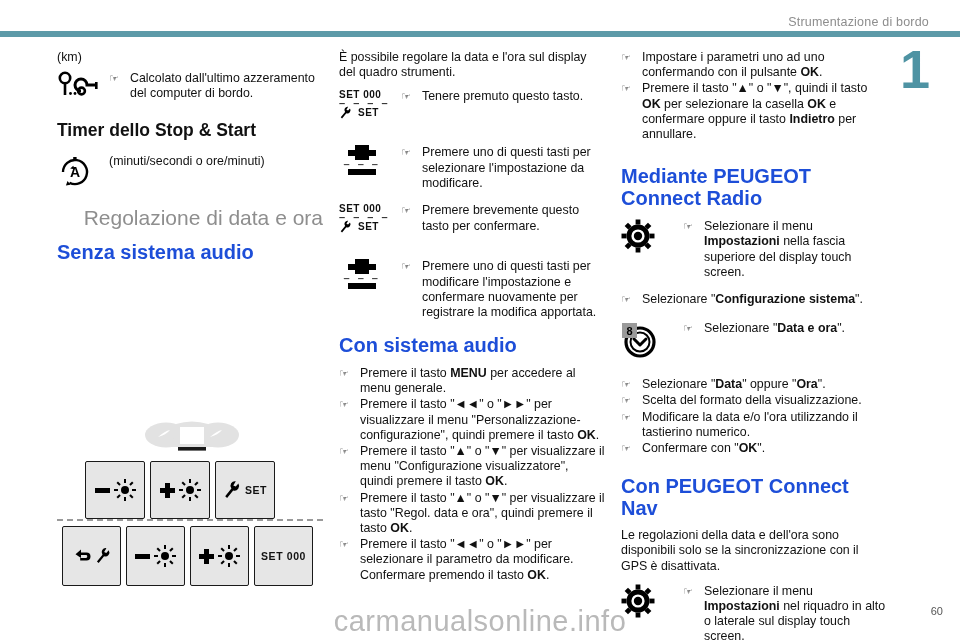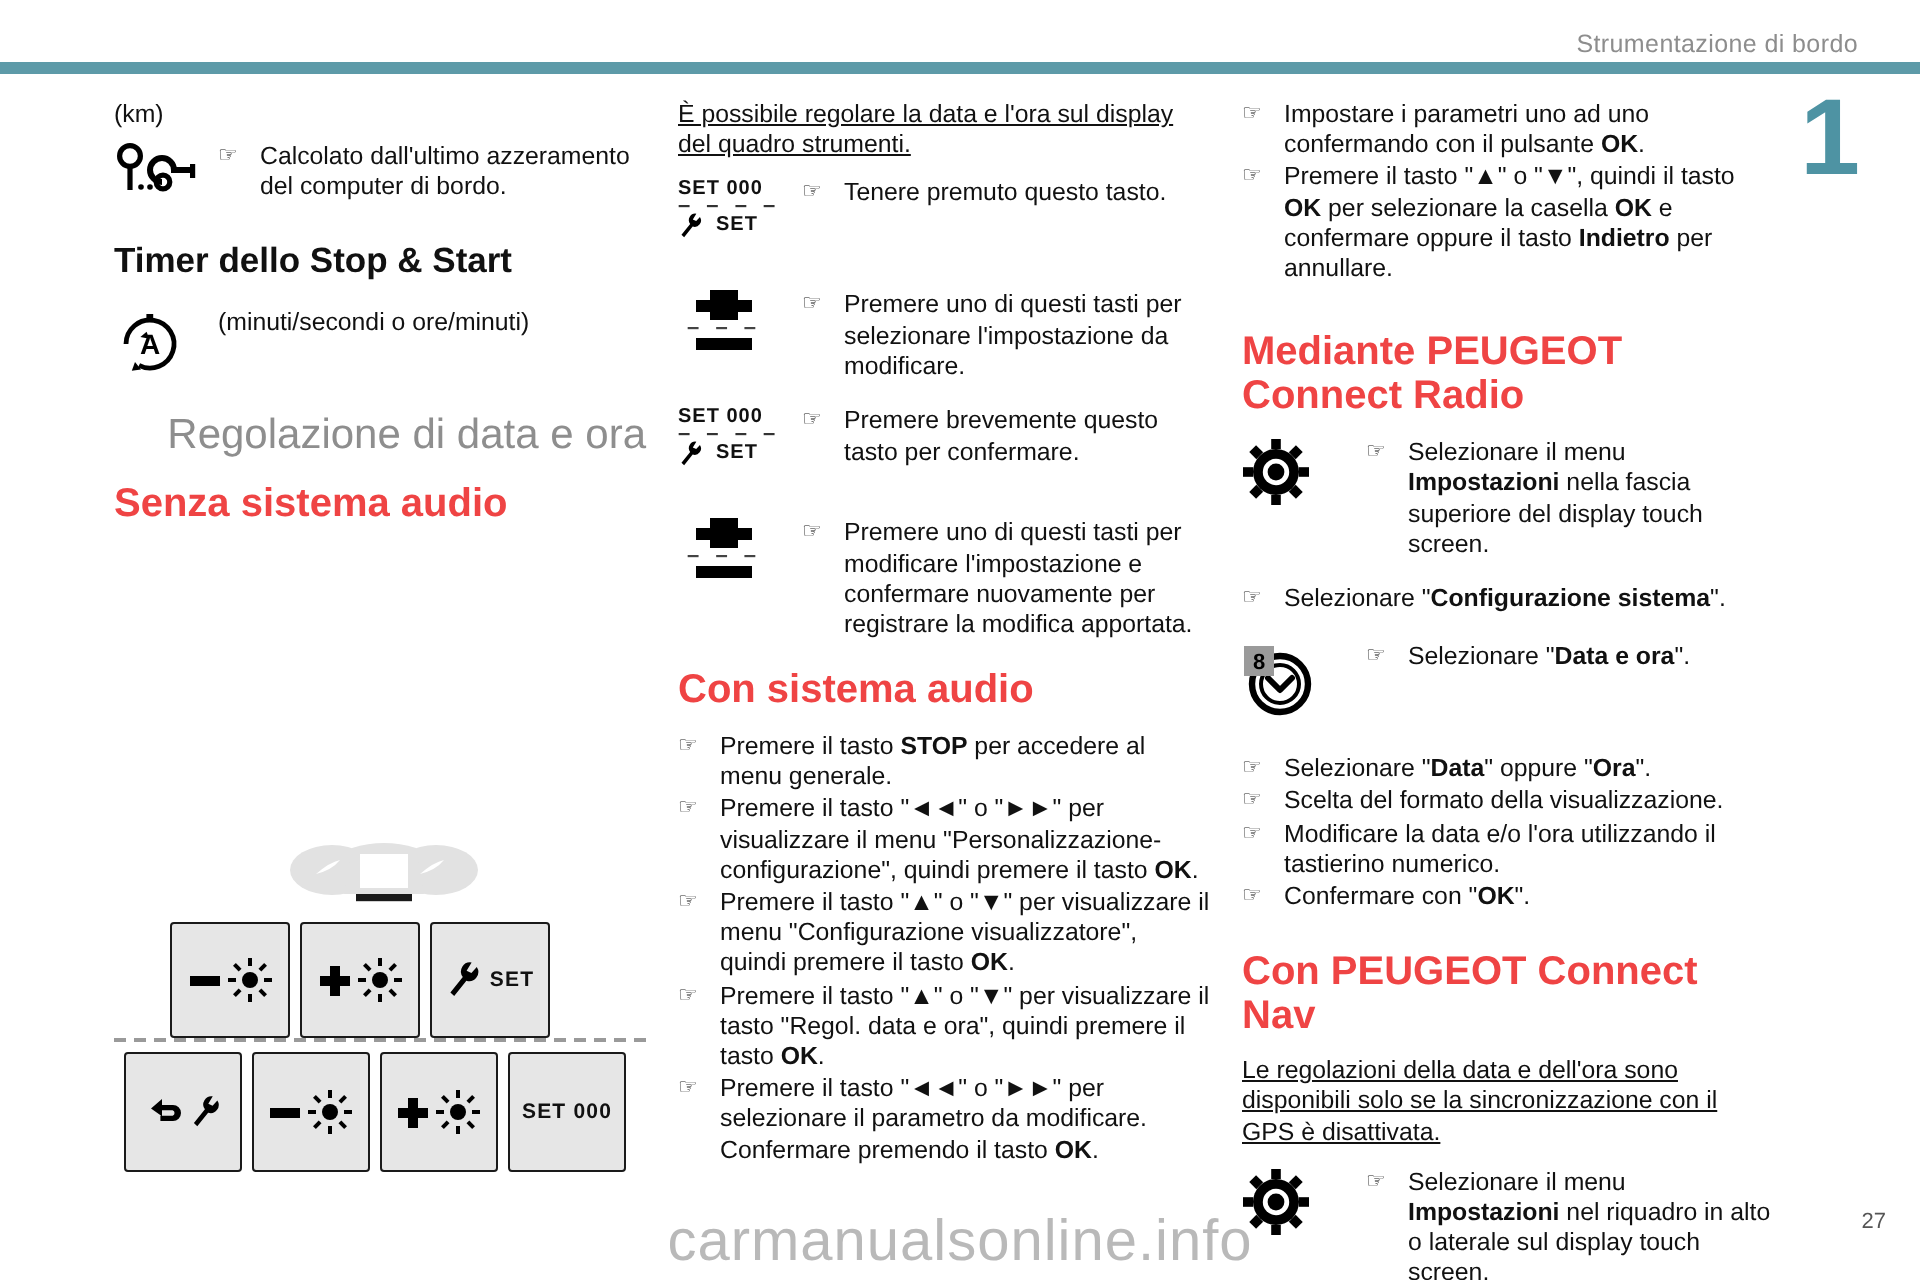--- a/index.html
+++ b/index.html
@@ -31,23 +31,23 @@
   .col2{left:339px;width:266px;}
   .col3{left:621px;width:266px;}
 
   h2.major{
     font-size:17.5px;font-weight:bold;margin:0 0 9px 0;line-height:19px;color:#111;
   }
   h2.section-gray{
     font-size:21px;font-weight:normal;margin:18px 0 13px 0;line-height:23px;color:#8e8e8e;text-align:right;
   }
   h2.big{
-    font-size:20px;font-weight:bold;margin:0 0 9px 0;line-height:21.5px;color:#ef4444;
-  }
-  p.body{font-size:12.4px;line-height:15.2px;margin:0 0 9px 0;text-decoration:underline;}
+    font-size:20px;font-weight:bold;margin:0 0 9px 0;line-height:21.5px;color:#1d4ed8;
+  }
+  p.body{font-size:12.4px;line-height:15.2px;margin:0 0 9px 0;}
   .sub{font-size:12.4px;line-height:15.2px;margin:0 0 6px 0;}
 
   
   ul.plist{list-style:none;margin:0;padding:0;}
   ul.plist li{
     position:relative;padding-left:21px;font-size:12.4px;line-height:15.2px;margin-bottom:1px;
   }
   ul.plist li .ptr{
     position:absolute;left:0;top:0px;font-size:11px;color:#222;line-height:15.2px;
   }
@@ -330,21 +330,21 @@
       </div>
       <div class="tx">
         <span class="ptr">☞</span>
         <span>Premere uno di questi tasti per modificare l'impostazione e confermare nuovamente per registrare la modifica apportata.</span>
       </div>
     </div>
 
     <h2 class="big" style="margin-top:14px;">Con sistema audio</h2>
 
     <ul class="plist">
-      <li><span class="ptr">☞</span><span>Premere il tasto <b>STOP</b> per accedere al menu generale.</span></li>
+      <li><span class="ptr">☞</span><span>Premere il tasto <b>MENU</b> per accedere al menu generale.</span></li>
       <li><span class="ptr">☞</span><span>Premere il tasto "◄◄" o "►►" per visualizzare il menu "Personalizzazione-configurazione", quindi premere il tasto <b>OK</b>.</span></li>
       <li><span class="ptr">☞</span><span>Premere il tasto "▲" o "▼" per visualizzare il menu "Configurazione visualizzatore", quindi premere il tasto <b>OK</b>.</span></li>
       <li><span class="ptr">☞</span><span>Premere il tasto "▲" o "▼" per visualizzare il tasto "Regol. data e ora", quindi premere il tasto <b>OK</b>.</span></li>
       <li><span class="ptr">☞</span><span>Premere il tasto "◄◄" o "►►" per selezionare il parametro da modificare. Confermare premendo il tasto <b>OK</b>.</span></li>
     </ul>
   </div>
 
   <div class="col col3">
     <ul class="plist">
       <li><span class="ptr">☞</span><span>Impostare i parametri uno ad uno confermando con il pulsante <b>OK</b>.</span></li>
@@ -426,15 +426,15 @@
         </svg>
       </div>
       <div class="tx">
         <span class="ptr">☞</span>
         <span>Selezionare il menu <b>Impostazioni</b> nel riquadro in alto o laterale sul display touch screen.</span>
       </div>
     </div>
   </div>
 
   <div class="watermark">carmanualsonline.info</div>
-  <div class="folio">27</div>
+  <div class="folio">60</div>
 
 </div>
 
 </body></html>

